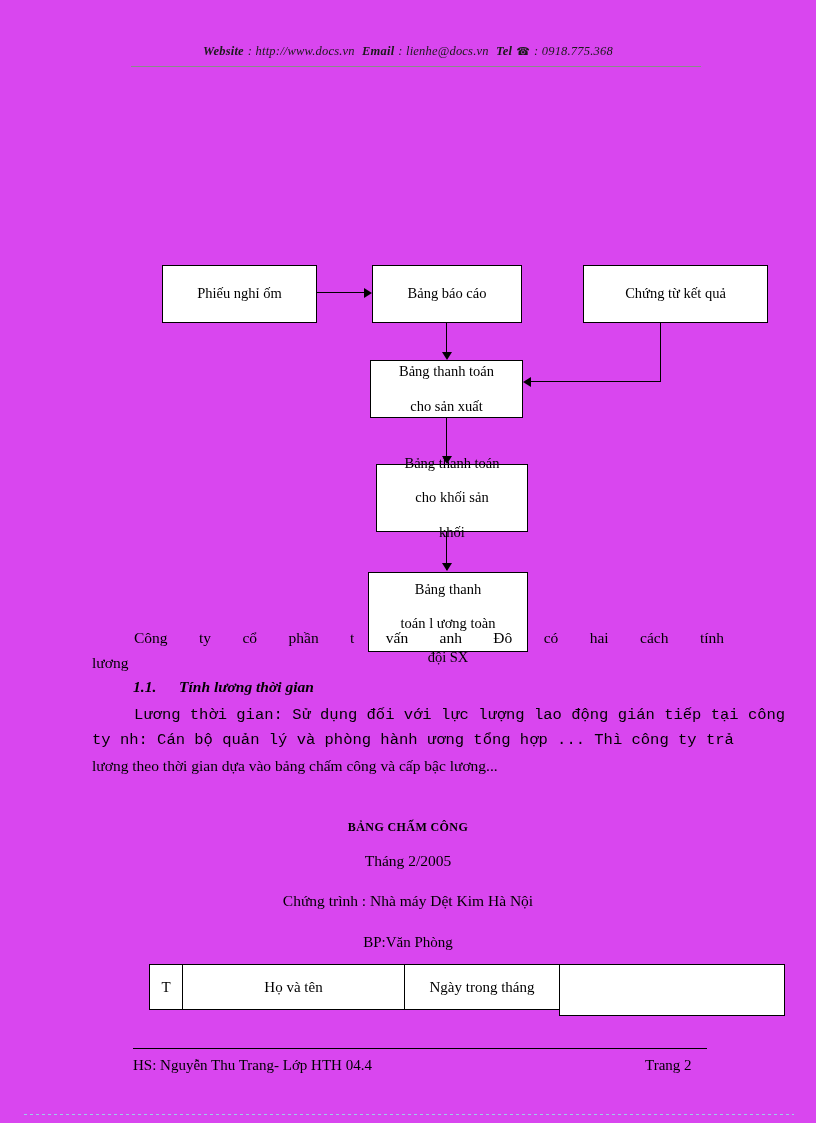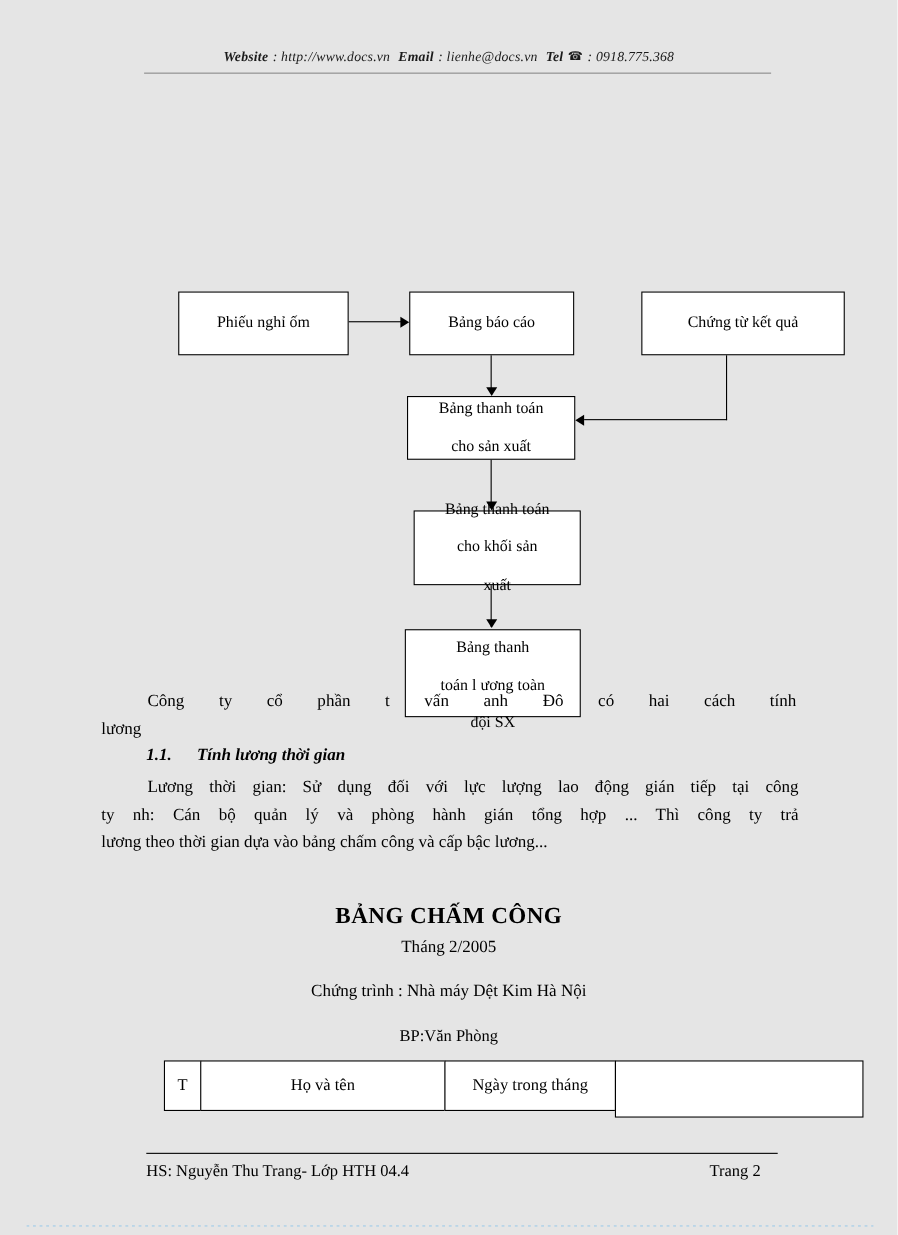--- a/index.html
+++ b/index.html
@@ -9,21 +9,21 @@
     background: #ffffff;
   }
   body {
     font-family: "Liberation Serif", "DejaVu Serif", serif;
     color: #000000;
   }
   #page {
     position: relative;
     width: 816px;
     height: 1123px;
-    background: #e5e5e5;
+    background: #d946ef;
     overflow: hidden;
   }
 
   
   #doc-header {
     position: absolute;
     left: 0;
     top: 44px;
     width: 816px;
     text-align: center;
@@ -144,37 +144,38 @@
   #para-2 {
     left: 92px;
     top: 703px;
     width: 634px;
   }
   #para-2 .just-line {
     display: block;
     text-align: justify;
     text-align-last: justify;
     white-space: nowrap;
+    font-family: Liberation Mono, monospace;
   }
   #para-2 .last-line {
     display: block;
     white-space: nowrap;
   }
 
   
   .centered {
     position: absolute;
     left: 0;
     width: 816px;
     text-align: center;
     color: #000;
   }
   #tbl-title {
     top: 820px;
-    font-size: 21px;
+    font-size: 12px;
     font-weight: bold;
     letter-spacing: 0.4px;
   }
   #tbl-month {
     top: 852px;
     font-size: 15.5px;
   }
   #tbl-project {
     top: 892px;
     font-size: 15.5px;
@@ -287,21 +288,21 @@
     <div class="line-h" style="left:531px; top:381px; width:130px;"></div>
     <div class="arrow-left" style="left:523px; top:377px;"></div>
 
     <div class="line-v" style="left:446px; top:418px; height:43px;"></div>
     <div class="arrow-down" style="left:442px; top:456px;"></div>
 
     <div class="fbox" style="left:376px; top:464px; width:152px; height:68px;">
       <span>
         <span>Bảng thanh toán</span><br>
         <span>cho khối sản</span><br>
-        <span>xuất</span>
+        <span>khối</span>
       </span>
     </div>
 
     <div class="line-v" style="left:446px; top:532px; height:38px;"></div>
     <div class="arrow-down" style="left:442px; top:563px;"></div>
 
     <div class="fbox" style="left:368px; top:572px; width:160px; height:80px; align-items:flex-start; padding-top:8px;">
       <span>
         <span>Bảng thanh</span><br>
         <span>toán l ương toàn</span><br>
@@ -314,21 +315,21 @@
     <span class="just-line"><span class="indent"></span><span>Công ty cổ phần t   vấn                              anh Đô có hai cách tính</span></span>
     <span>lương</span>
   </div>
 
   <div id="heading-1-1">
     <span class="num">1.1.</span><span>Tính lương   thời gian</span>
   </div>
 
   <div class="body-text" id="para-2">
     <span class="just-line"><span class="indent"></span><span>Lương   thời gian: Sử dụng đối với lực lượng   lao động gián tiếp tại công</span></span>
-    <span class="just-line">ty nh:   Cán bộ quản lý và phòng hành gián tổng hợp ... Thì công ty trả</span>
+    <span class="just-line">ty nh:   Cán bộ quản lý và phòng hành ương tổng hợp ... Thì công ty trả</span>
     <span class="last-line">lương   theo thời gian dựa vào bảng chấm công và cấp bậc lương...</span>
   </div>
 
   <div class="centered" id="tbl-title">BẢNG CHẤM CÔNG</div>
   <div class="centered" id="tbl-month">Tháng 2/2005</div>
   <div class="centered" id="tbl-project">Chứng trình : Nhà máy Dệt Kim Hà Nội</div>
   <div class="centered" id="tbl-dept">BP:Văn Phòng</div>
 
   <div id="timesheet">
     <div class="cell" id="cell-stt">T</div>

